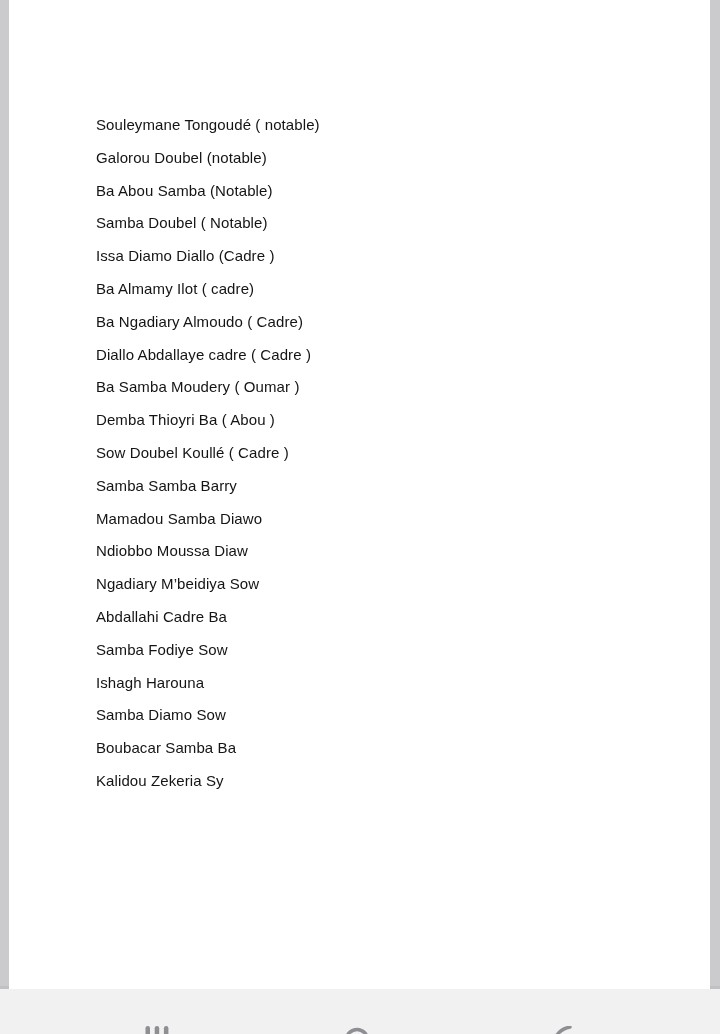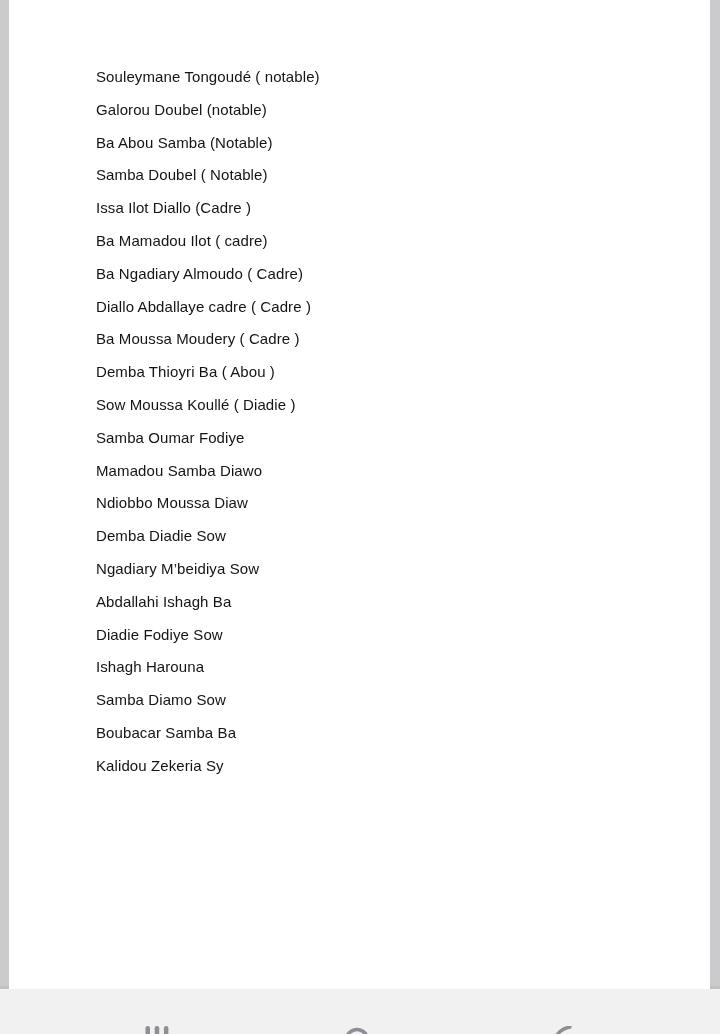--- a/index.html
+++ b/index.html
@@ -37,20 +37,21 @@
     width:701px;
     height:989px;
     background:var(--page);
     overflow:hidden;
   }
   .name-list{
     list-style:none;
     padding:61px 20px 0 87px;
     font-size:15px;
     color:var(--text);
+    margin-top:48px;
   }
   .name-list li{
     height:32.8px;
     line-height:32.8px;
     white-space:nowrap;
     letter-spacing:0.1px;
   }
   .bottom-bar{
     position:absolute;
     top:992px;
@@ -78,48 +79,47 @@
       <ul class="name-list">
 
           <li>Souleymane Tongoudé ( notable)</li>
 
           <li>Galorou Doubel (notable)</li>
 
           <li>Ba Abou Samba (Notable)</li>
 
           <li>Samba Doubel ( Notable)</li>
 
-          <li>Issa Ilot Diallo (Cadre )</li>
+          <li>Issa Diamo Diallo (Cadre )</li>
 
-          <li>Ba Mamadou Ilot ( cadre)</li>
+          <li>Ba Almamy Ilot ( cadre)</li>
 
           <li>Ba Ngadiary Almoudo ( Cadre)</li>
 
           <li>Diallo Abdallaye cadre ( Cadre )</li>
 
-          <li>Ba Moussa Moudery ( Cadre )</li>
+          <li>Ba Samba Moudery ( Oumar )</li>
 
 
           <li>Demba Thioyri Ba ( Abou )</li>
 
-          <li>Sow Moussa Koullé ( Diadie )</li>
+          <li>Sow Doubel Koullé ( Cadre )</li>
 
-          <li>Samba Oumar Fodiye</li>
+          <li>Samba Samba Barry</li>
 
           <li>Mamadou Samba Diawo</li>
 
           <li>Ndiobbo Moussa Diaw</li>
 
-          <li>Demba Diadie Sow</li>
 
           <li>Ngadiary M’beidiya Sow</li>
 
-          <li>Abdallahi Ishagh Ba</li>
+          <li>Abdallahi Cadre Ba</li>
 
-          <li>Diadie Fodiye Sow</li>
+          <li>Samba Fodiye Sow</li>
 
           <li>Ishagh Harouna</li>
 
           <li>Samba Diamo Sow</li>
 
           <li>Boubacar Samba Ba</li>
 
           <li>Kalidou Zekeria Sy</li>
         </ul>
     </div>

